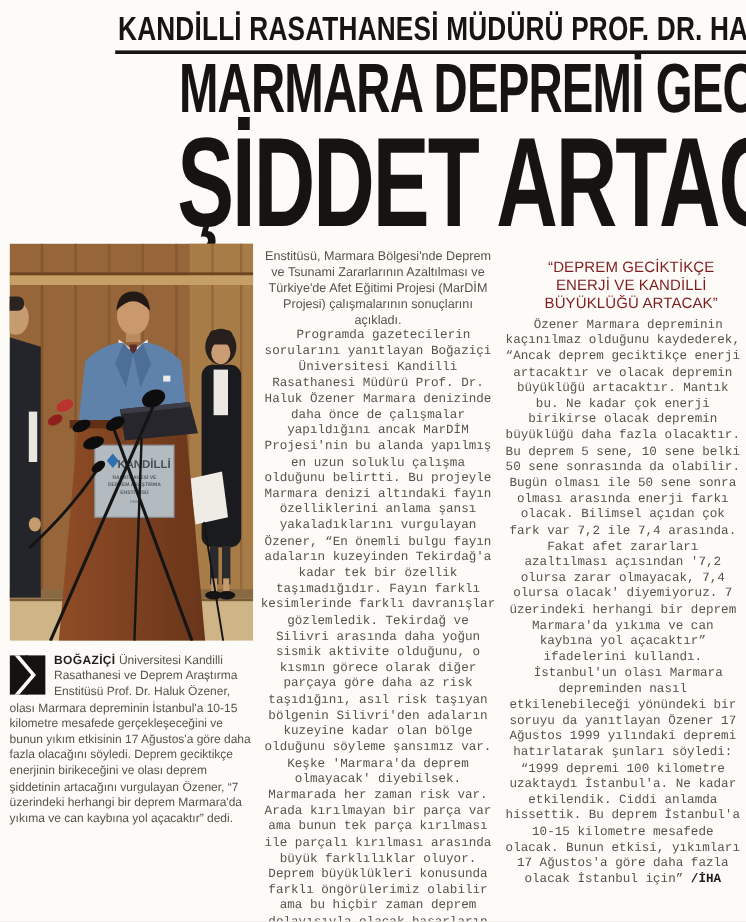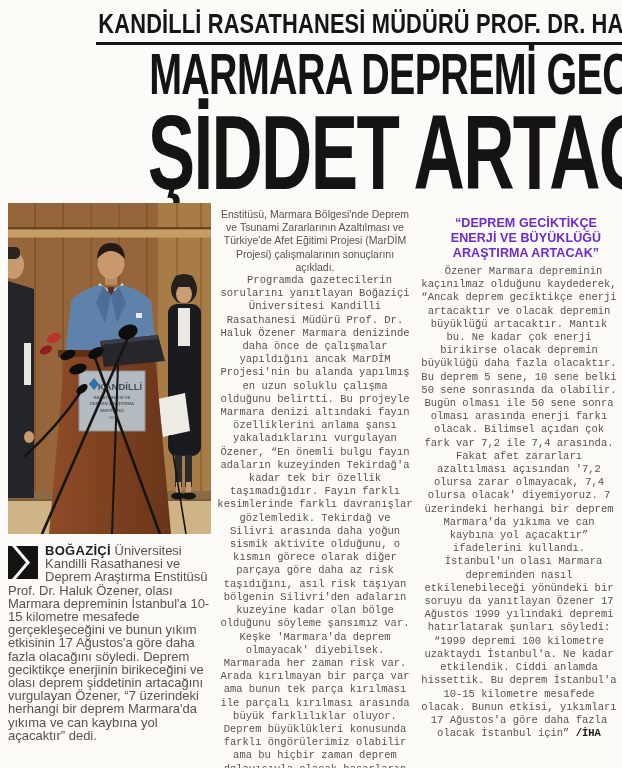--- a/index.html
+++ b/index.html
@@ -29,28 +29,28 @@
   
   .bodycol{
     position:absolute;top:208px;width:196px;
     font-size:10.5px;line-height:13.2px;color:#58524b;text-align:center;
   }
   .bodycol p{margin:0;}
   .bodycol p.ind{text-indent:9px;font-family:Liberation Mono, monospace;}
   .colA{left:217px;}
   .colB{left:421px;}
   .subhead{
-    font-weight:bold;color:#6d28d9;font-size:12.5px;line-height:15px;
+    font-weight:normal;color:#7f1d1d;font-size:12.5px;line-height:15px;
     margin:8px 0 4px 14px;letter-spacing:.1px;
   }
   .agency{font-weight:bold;color:#1d1b19;}
   
   .caption{
     position:absolute;left:8px;top:544px;width:203px;
-    font-size:13px;line-height:13.2px;color:#58524b;text-align:left;
+    font-size:10px;line-height:13.2px;color:#58524b;text-align:left;
   }
   .caption p{margin:0;}
   .cap-icon{float:left;width:30px;height:33px;margin:2px 7px 1px 0;}
   .cap-lead{font-weight:bold;color:#211f1d;letter-spacing:.3px;}
   .cap-p2{text-indent:9px;}
 </style>
 </head>
 <body>
 
 <div class="page">
@@ -180,20 +180,20 @@
 
   <div class="bodycol colA">
     <p>Enstitüsü, Marmara Bölgesi'nde Deprem ve Tsunami Zararlarının Azaltılması ve Türkiye'de Afet Eğitimi Projesi (MarDİM Projesi) çalışmalarının sonuçlarını açıkladı.</p>
     <p class="ind">Programda gazetecilerin sorularını yanıtlayan Boğaziçi Üniversitesi Kandilli Rasathanesi Müdürü Prof. Dr. Haluk Özener Marmara denizinde daha önce de çalışmalar yapıldığını ancak MarDİM Projesi'nin bu alanda yapılmış en uzun soluklu çalışma olduğunu belirtti. Bu projeyle Marmara denizi altındaki fayın özelliklerini anlama şansı yakaladıklarını vurgulayan Özener, “En önemli bulgu fayın adaların kuzeyinden Tekirdağ'a kadar tek bir özellik taşımadığıdır. Fayın farklı kesimlerinde farklı davranışlar gözlemledik. Tekirdağ ve Silivri arasında daha yoğun sismik aktivite olduğunu, o kısmın görece olarak diğer parçaya göre daha az risk taşıdığını, asıl risk taşıyan bölgenin Silivri'den adaların kuzeyine kadar olan bölge olduğunu söyleme şansımız var. Keşke 'Marmara'da deprem olmayacak' diyebilsek. Marmarada her zaman risk var. Arada kırılmayan bir parça var ama bunun tek parça kırılması ile parçalı kırılması arasında büyük farklılıklar oluyor. Deprem büyüklükleri konusunda farklı öngörülerimiz olabilir ama bu hiçbir zaman deprem dolayısıyla olacak hasarların minimize olacağı anlamına gelmez” diye konuştu.</p>
     <p class="ind">Proje kapsamında fay ve tsunami modellerinin çıkartıldığını ve olabilecek hasarları tespit etme şansı yakala-</p>
   </div>
 
   <div class="bodycol colB">
     <div class="subhead">
       <div>“DEPREM GECİKTİKÇE</div>
-      <div>ENERJİ VE BÜYÜKLÜĞÜ</div>
-      <div>ARAŞTIRMA ARTACAK”</div>
+      <div>ENERJİ VE KANDİLLİ</div>
+      <div>BÜYÜKLÜĞÜ ARTACAK”</div>
     </div>
     <p class="ind">Özener Marmara depreminin kaçınılmaz olduğunu kaydederek, “Ancak deprem geciktikçe enerji artacaktır ve olacak depremin büyüklüğü artacaktır. Mantık bu. Ne kadar çok enerji birikirse olacak depremin büyüklüğü daha fazla olacaktır. Bu deprem 5 sene, 10 sene belki 50 sene sonrasında da olabilir. Bugün olması ile 50 sene sonra olması arasında enerji farkı olacak. Bilimsel açıdan çok fark var 7,2 ile 7,4 arasında. Fakat afet zararları azaltılması açısından '7,2 olursa zarar olmayacak, 7,4 olursa olacak' diyemiyoruz. 7 üzerindeki herhangi bir deprem Marmara'da yıkıma ve can kaybına yol açacaktır” ifadelerini kullandı.</p>
     <p class="ind"><span>İstanbul'un olası Marmara depreminden nasıl etkilenebileceği yönündeki bir soruyu da yanıtlayan Özener 17 Ağustos 1999 yılındaki depremi hatırlatarak şunları söyledi: “1999 depremi 100 kilometre uzaktaydı İstanbul'a. Ne kadar etkilendik. Ciddi anlamda hissettik. Bu deprem İstanbul'a 10-15 kilometre mesafede olacak. Bunun etkisi, yıkımları 17 Ağustos'a göre daha fazla olacak İstanbul için” </span><span class="agency">/İHA</span></p>
   </div>
 
 </div>
 
 </body></html>

